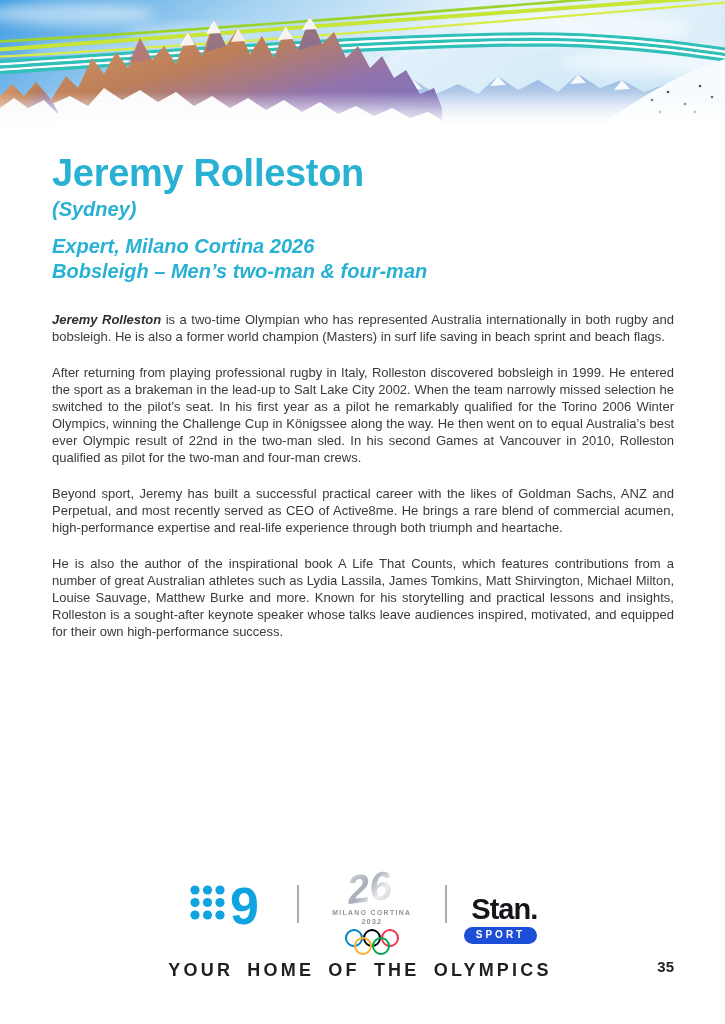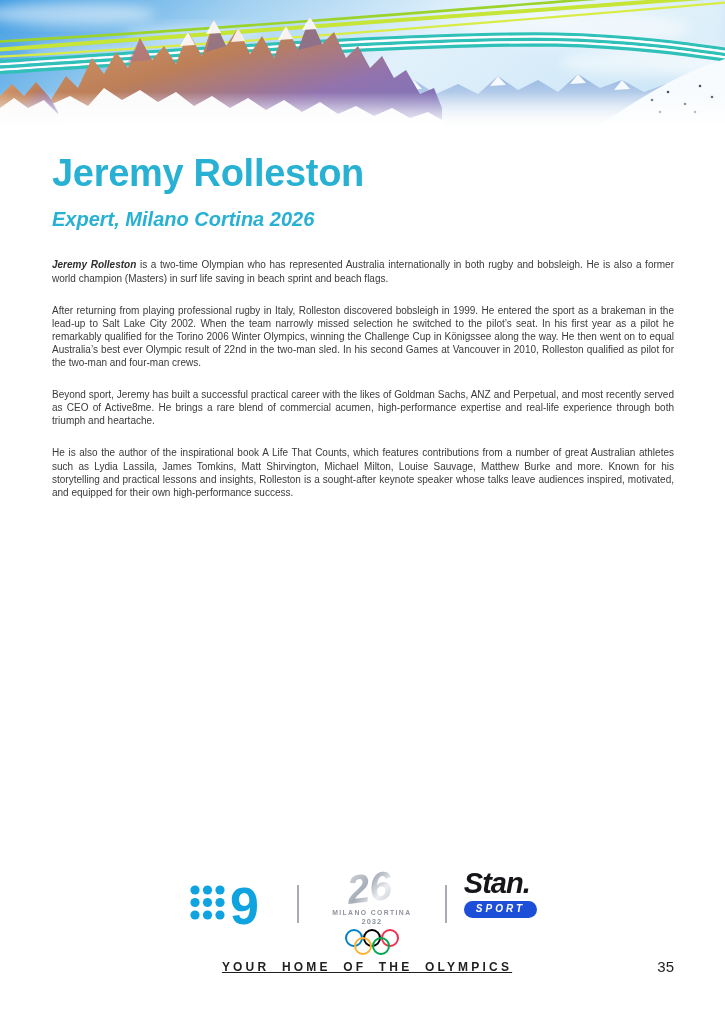--- a/index.html
+++ b/index.html
@@ -46,21 +46,21 @@
   .athlete-roles {
     margin-top: 13px;
     font-size: 20px;
     font-style: italic;
     font-weight: 700;
     color: #28b1d3;
     line-height: 1.28;
   }
   .bio {
     margin-top: 26px;
-    font-size: 10px;
+    font-size: 13px;
     line-height: 1.31;
     color: #3a3a3a;
     text-align: justify;
   }
   .bio p + p { margin-top: 19px; }
   .intro-lead { font-weight: 700; font-style: italic; color: #2e2e2e; }
 
   
   .footer-logos {
     position: absolute;
@@ -94,25 +94,24 @@
   }
   .milano-year {
     margin-top: 1px;
     font-size: 7.5px;
     font-weight: 700;
     letter-spacing: 1px;
     color: #8e939c;
   }
   .rings { margin-top: 2px; }
   .stan-block {
-    margin-top: 5px;
+    margin-top: 31px;
     display: flex;
     flex-direction: column;
-    align-items: flex-start;
-    font-style: italic;
+    align-items: flex-end;
   }
   .stan-word {
     font-size: 29px;
     font-weight: 800;
     letter-spacing: -1px;
     color: #15151a;
     line-height: 1;
   }
   .stan-pill {
     margin-top: 3px;
@@ -120,35 +119,34 @@
     color: #ffffff;
     border-radius: 9px;
     padding: 3px 12px 4px 12px;
     font-size: 10px;
     font-weight: 700;
     letter-spacing: 3px;
     line-height: 1;
   }
   .footer-tagline {
     position: absolute;
-    top: 960px; left: 12px;
+    top: 960px; left: 5px;
     width: 710px;
     text-align: center;
-    font-size: 12px;
+    font-size: 18px;
     font-weight: 700;
     letter-spacing: 3.2px;
     word-spacing: 6px;
     color: #1f1f1f;
-    text-decoration: underline;
   }
   .page-number {
     position: absolute;
     top: 958px; right: 51px;
     font-size: 15px;
-    font-weight: 400;
+    font-weight: 700;
     color: #1f1f1f;
     text-align: right;
   }
 </style>
 </head>
 <body>
 
 <div class="page">
 
   <div class="header-art">
@@ -236,22 +234,24 @@
         <circle cx="660" cy="112" r="1.3" fill="#4a5260"></circle>
         <circle cx="695" cy="112" r="1.3" fill="#4a5260"></circle>
       </g>
 
       <rect x="0" y="92" width="725" height="35" fill="url(#fadeW)"></rect>
     </svg>
   </div>
 
   <div class="content">
     <h1 class="athlete-name">Jeremy Rolleston</h1>
+    <div class="athlete-location">(Sydney)</div>
     <div class="athlete-roles">
       <div>Expert, Milano Cortina 2026</div>
+      <div>Bobsleigh – Men’s two-man &amp; four-man</div>
     </div>
 
     <div class="bio">
       <p><span class="intro-lead">Jeremy Rolleston</span><span> is a two-time Olympian who has represented Australia internationally in both rugby and bobsleigh. He is also a former world champion (Masters) in surf life saving in beach sprint and beach flags.</span></p>
       <p>After returning from playing professional rugby in Italy, Rolleston discovered bobsleigh in 1999. He entered the sport as a brakeman in the lead-up to Salt Lake City 2002. When the team narrowly missed selection he switched to the pilot’s seat. In his first year as a pilot he remarkably qualified for the Torino 2006 Winter Olympics, winning the Challenge Cup in Königssee along the way. He then went on to equal Australia’s best ever Olympic result of 22nd in the two-man sled. In his second Games at Vancouver in 2010, Rolleston qualified as pilot for the two-man and four-man crews.</p>
       <p>Beyond sport, Jeremy has built a successful practical career with the likes of Goldman Sachs, ANZ and Perpetual, and most recently served as CEO of Active8me. He brings a rare blend of commercial acumen, high-performance expertise and real-life experience through both triumph and heartache.</p>
       <p>He is also the author of the inspirational book A Life That Counts, which features contributions from a number of great Australian athletes such as Lydia Lassila, James Tomkins, Matt Shirvington, Michael Milton, Louise Sauvage, Matthew Burke and more. Known for his storytelling and practical lessons and insights, Rolleston is a sought-after keynote speaker whose talks leave audiences inspired, motivated, and equipped for their own high-performance success.</p>
     </div>
   </div>
 

